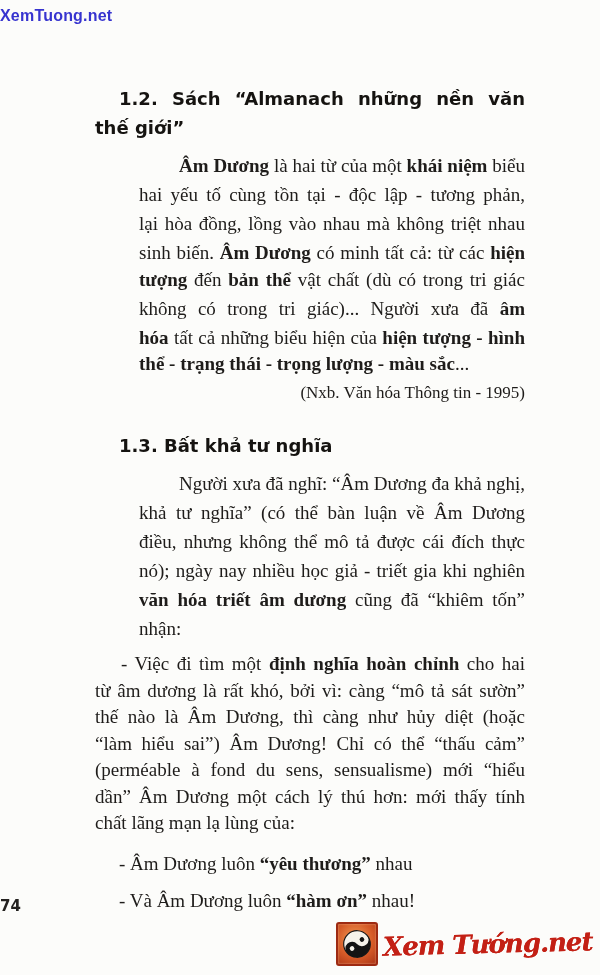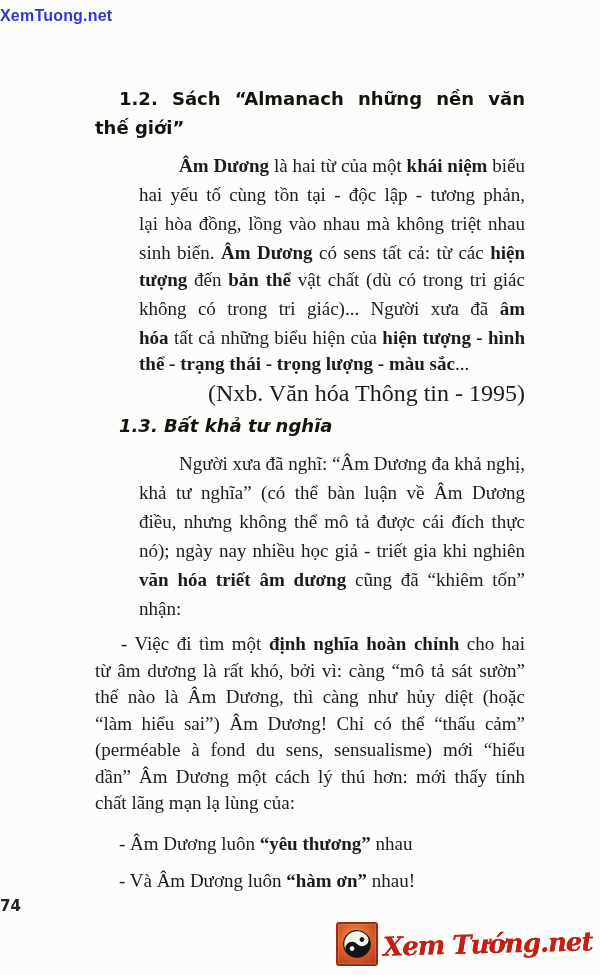--- a/index.html
+++ b/index.html
@@ -40,37 +40,37 @@
     font-size:18px;
     line-height:28px;
     color:#151310;
   }
   
   .para .line, .dash-para .line, .list-item .line {
     font-size:19px;
     line-height:26.5px;
   }
   .attribution .line {
-    font-size:24px;
+    font-size:17px;
     line-height:26px;
     text-align:right;
   }
 
   .just { text-align:justify; text-align-last:justify; }
   .heading .first   { text-indent:24px; }
   .para .first      { text-indent:40px; }
   .dash-para .first { text-indent:26px; }
   .list-item .first { text-indent:24px; }
 
   .b { font-weight:700;text-align:center; }
 
   
   .heading + .para        { margin-top:11px;margin-left:44px; }
   .para + .attribution    { margin-top:2px; }
-  .attribution + .heading { margin-top:6px;font-style:italic; }
+  .attribution + .heading { margin-top:26px; }
   .para + .dash-para      { margin-top:9px; }
   .dash-para + .list-item { margin-top:14px; }
   .list-item + .list-item { margin-top:11px; }
 
   
   .page-number {
     position:absolute; top:897px; left:0; width:600px;
     text-align:left;
     font:700 15px "DejaVu Sans", sans-serif;
     color:#242220;
@@ -106,21 +106,21 @@
 
 <div class="page-body">
     <div class="block heading">
       <div class="line first just"><span class="b">1.2. Sách “Almanach những nền văn minh</span></div>
       <div class="line"><span class="b">thế giới”</span></div>
     </div>
     <div class="block para">
       <div class="line first just"><span class="b">Âm Dương</span><span> là hai từ của một </span><span class="b">khái niệm</span><span> biểu hiện</span></div>
       <div class="line just"><span>hai yếu tố cùng tồn tại - độc lập - tương phản, nhưng</span></div>
       <div class="line just"><span>lại hòa đồng, lồng vào nhau mà không triệt nhau để</span></div>
-      <div class="line just"><span>sinh biến. </span><span class="b">Âm Dương</span><span> có sens tất cả: từ các </span><span class="b">hiện</span></div>
+      <div class="line just"><span>sinh biến. </span><span class="b">Âm Dương</span><span> có minh tất cả: từ các </span><span class="b">hiện</span></div>
       <div class="line just"><span class="b">tượng</span><span> đến </span><span class="b">bản thể</span><span> vật chất (dù có trong tri giác hay</span></div>
       <div class="line just"><span>không có trong tri giác)... Người xưa đã </span><span class="b">âm dương</span></div>
       <div class="line just"><span class="b">hóa</span><span> tất cả những biểu hiện của </span><span class="b">hiện tượng - hình</span></div>
       <div class="line"><span class="b">thể - trạng thái - trọng lượng - màu sắc</span><span>...</span></div>
     </div>
     <div class="block attribution">
       <div class="line first"><span>(Nxb. Văn hóa Thông tin - 1995)</span></div>
     </div>
     <div class="block heading">
       <div class="line first"><span class="b">1.3. Bất khả tư nghĩa</span></div>

